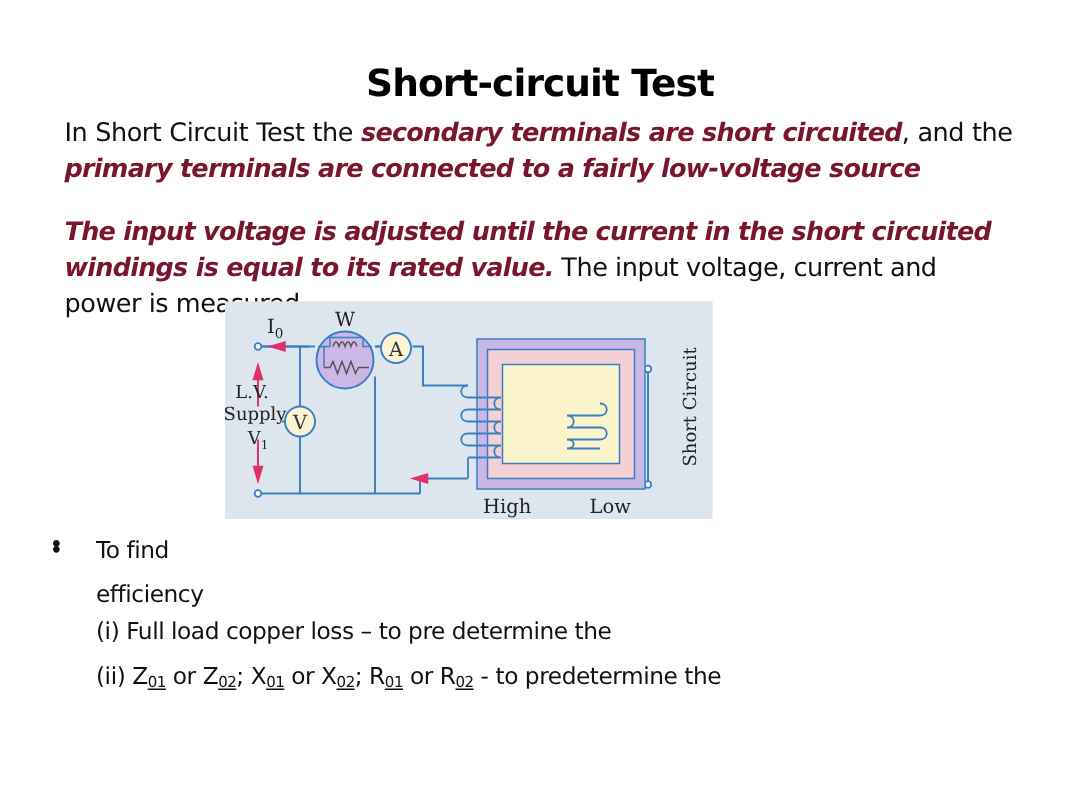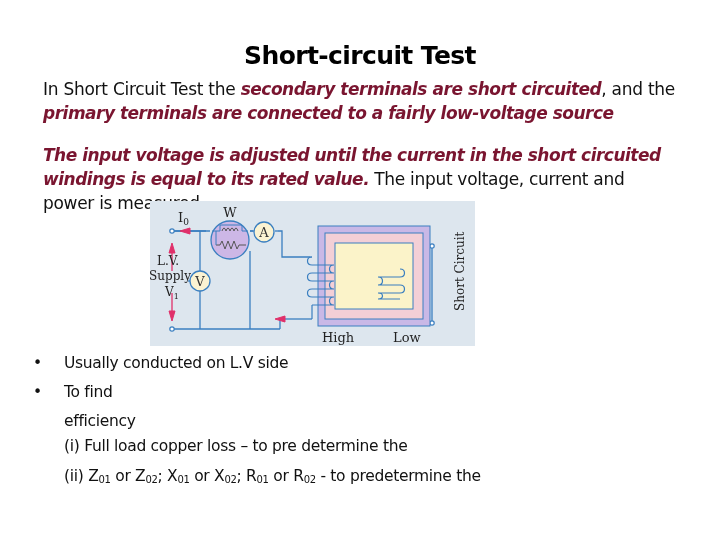--- a/index.html
+++ b/index.html
@@ -27,21 +27,21 @@
       background: #dde6ee;
     }
     .bullets {
       position: absolute; left: 33px; top: 351px; width: 560px;
       font-family: "DejaVu Sans", "Liberation Sans", sans-serif;
       font-size: 15.5px; line-height: 25px; letter-spacing: -0.3px; color: #111;
     }
     .bullet { position: relative; padding-left: 31px; margin-bottom: 4px; }
     .bullet .dot { position: absolute; left: 0; top: 0; }
     .sub { padding-left: 31px; line-height: 25px; margin-bottom: 5px; }
-    sub { font-size: 10px; vertical-align: -2px; }
+    sub { font-size: 10px; vertical-align: -2px; text-decoration: underline; }
   </style>
 </head>
 <body>
 
 <div class="title">Short-circuit Test</div>
 
 <div class="para p1"><span>In Short Circuit Test the </span><span class="em">secondary terminals are short circuited</span><span>, and the </span><span class="em">primary terminals are connected to a fairly low-voltage source</span></div>
 
 <div class="para p2"><span class="em">The input voltage is adjusted until the current in the short circuited windings is equal to its rated value.</span><span>  The input voltage, current and power is measured.</span></div>
 
@@ -126,21 +126,20 @@
       <text x="172" y="141" font-size="13">High</text>
       <text x="243" y="141" font-size="13">Low</text>
       <text transform="translate(314,110) rotate(-90)" font-size="12">Short Circuit</text>
     </g>
   </svg>
 </div>
 
 <div class="bullets">
   <div class="bullet">
     <span class="dot">•</span>
-    <span>Usually conducted on L.V side</span>
   </div>
   <div class="bullet">
     <span class="dot">•</span>
     <span>To find</span>
   </div>
   <div class="sub">
     <div>efficiency</div>
     <div>(i) Full load copper loss – to pre determine the</div>
   </div>
   <div class="sub">

